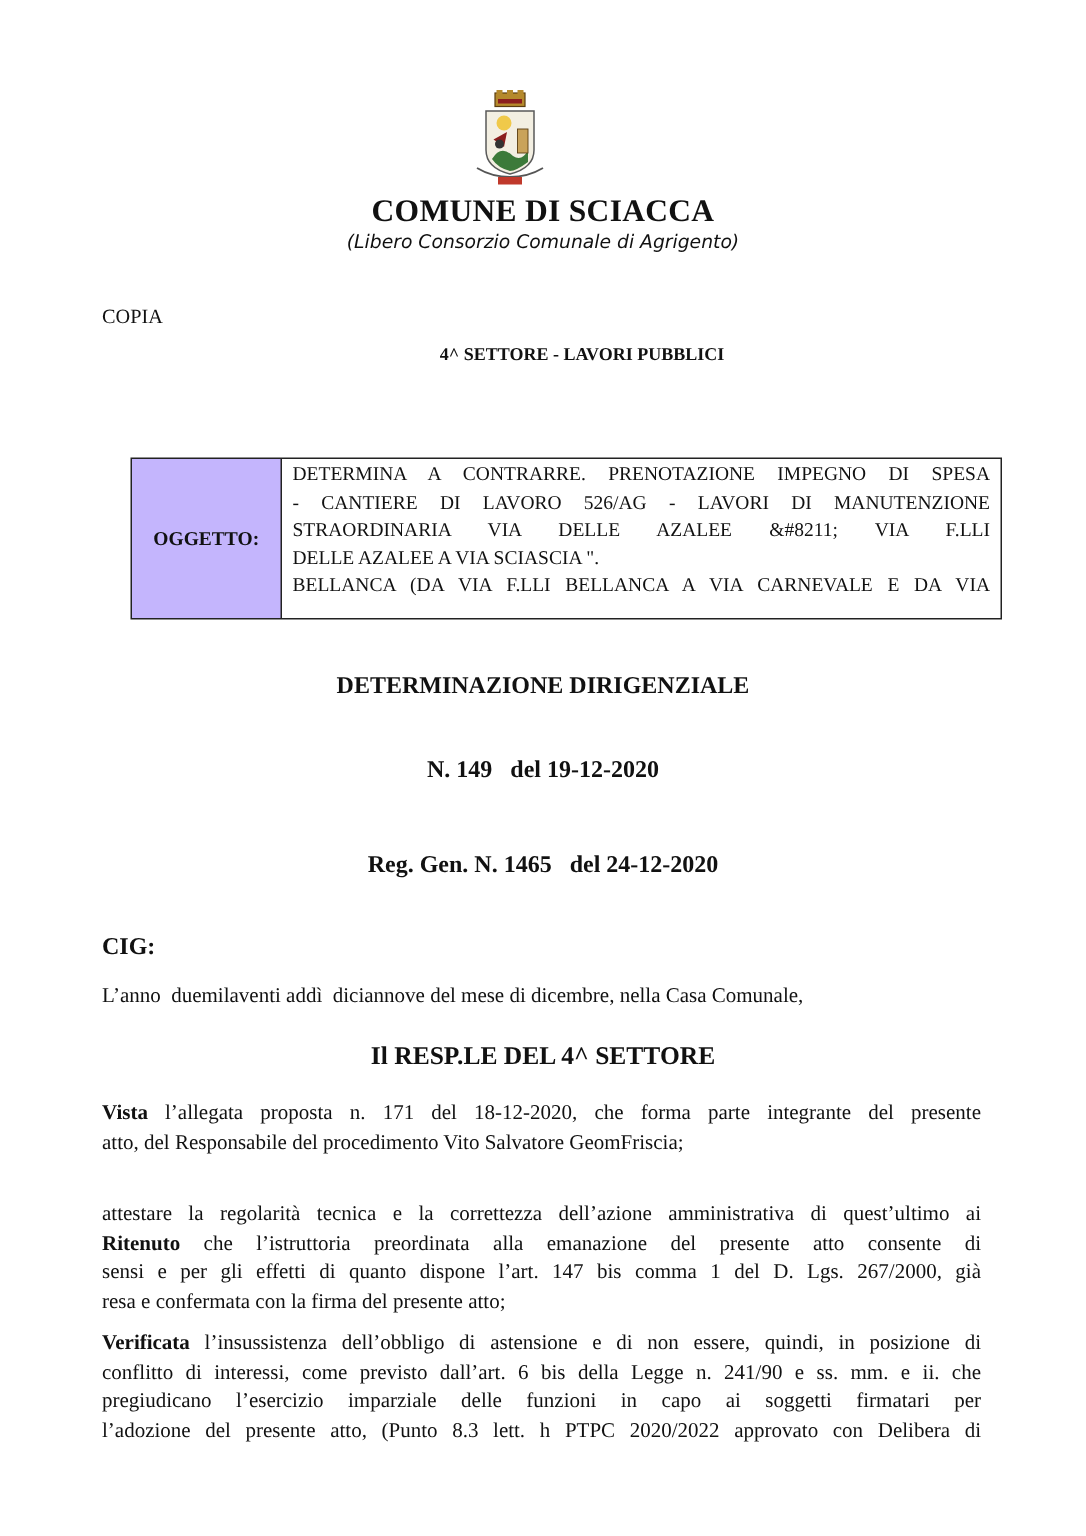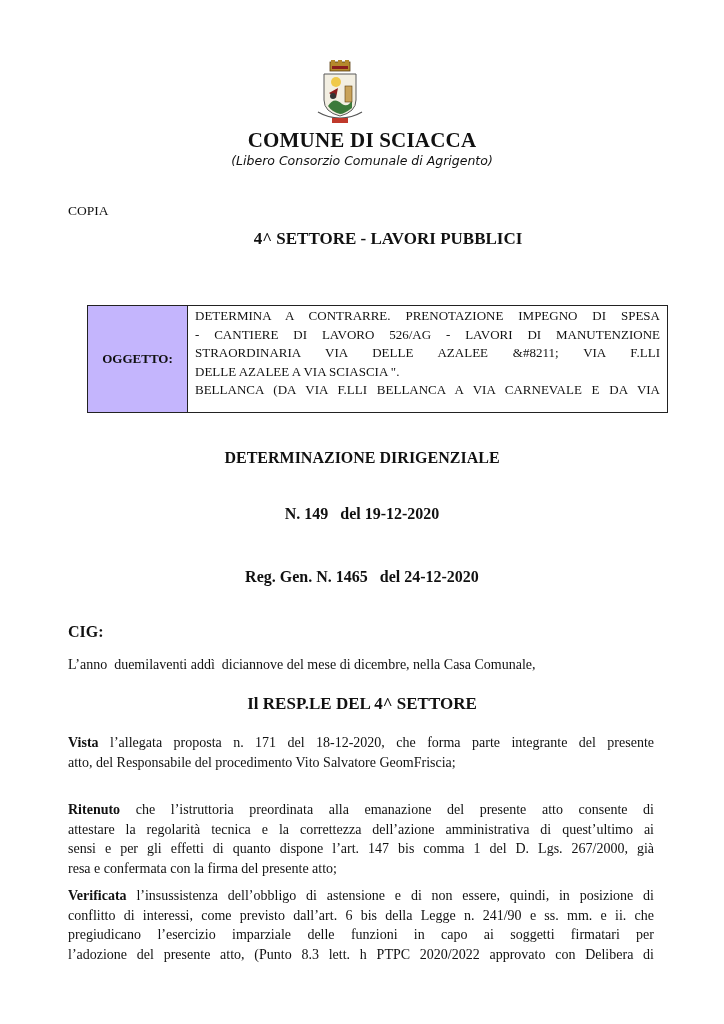--- a/index.html
+++ b/index.html
@@ -4,21 +4,21 @@
 <style>
   html, body { margin: 0; padding: 0; background: #ffffff; }
   body { width: 724px; height: 1024px; position: relative; overflow: hidden;
          font-family: "Liberation Serif", "DejaVu Serif", serif; color: #111; }
   .abs { position: absolute; }
   .crest { left: 314px; top: 60px; width: 52px; height: 66px; }
   .title { left: 0; width: 724px; top: 128px; text-align: center; font-size: 21px; font-weight: bold; letter-spacing: 0.2px; }
   .subtitle { left: 0; width: 724px; top: 153px; text-align: center; font-size: 12.5px; font-style: italic;
               font-family: "DejaVu Sans", "Liberation Sans", sans-serif; font-weight: normal; }
   .copia { left: 68px; top: 203px; font-size: 13.5px; }
-  .settore { left: 0; width: 724px; top: 229px; text-align: center; font-size: 17px; font-weight: bold; padding-left: 52px; box-sizing: border-box; }
+  .settore { left: 0; width: 724px; top: 229px; text-align: center; font-size: 12px; font-weight: bold; padding-left: 52px; box-sizing: border-box; }
   .box { left: 87px; top: 305px; width: 581px; height: 108px; border: 1.5px solid #222; display: flex; box-sizing: border-box; }
   .box-label { width: 99px; background: #dbe3f1; border-right: 1.5px solid #222; display: flex; align-items: center; justify-content: center;
                font-weight: bold; font-size: 13px; }
   .box-text { flex: 1; padding: 1px 7px 0 7px; font-size: 13px; line-height: 18.5px; text-align: justify; text-align-last: left; }
   .box-line { display: block; text-align: justify; text-align-last: justify; white-space: nowrap; }
   .box-line.last { text-align-last: left; }
   .center-bold { left: 0; width: 724px; text-align: center; font-weight: bold; }
   .det { top: 449px; font-size: 16px; padding-left: 0; }
   .num { top: 505px; font-size: 16px; }
   .reg { top: 568px; font-size: 16px; }
@@ -82,22 +82,22 @@
 <div class="abs anno" style="white-space:pre">L’anno  duemilaventi addì  diciannove del mese di dicembre, nella Casa Comunale,</div>
 
 <div class="abs center-bold resp">Il RESP.LE DEL 4^ SETTORE</div>
 
 <div class="abs para p1">
   <span class="jl"><b>Vista</b><span> l’allegata proposta n. 171 del 18-12-2020, che forma parte integrante del presente</span></span>
   <span class="jl last">atto, del Responsabile del procedimento Vito Salvatore GeomFriscia;</span>
 </div>
 
 <div class="abs para p2">
+  <span class="jl">attestare la regolarità tecnica e la correttezza dell’azione amministrativa di quest’ultimo ai</span>
   <span class="jl"><b>Ritenuto</b><span> che l’istruttoria preordinata alla emanazione del presente atto consente di</span></span>
-  <span class="jl">attestare la regolarità tecnica e la correttezza dell’azione amministrativa di quest’ultimo ai</span>
   <span class="jl">sensi e per gli effetti di quanto dispone l’art. 147 bis comma 1 del D. Lgs. 267/2000, già</span>
   <span class="jl last">resa e confermata con la firma del presente atto;</span>
 </div>
 
 <div class="abs para p3">
   <span class="jl"><b>Verificata</b><span> l’insussistenza dell’obbligo di astensione e di non essere, quindi, in posizione di</span></span>
   <span class="jl">conflitto di interessi, come previsto dall’art. 6 bis della Legge n. 241/90 e ss. mm. e ii. che</span>
   <span class="jl">pregiudicano l’esercizio imparziale delle funzioni in capo ai soggetti firmatari per</span>
   <span class="jl">l’adozione del presente atto, (Punto 8.3 lett. h PTPC 2020/2022 approvato con Delibera di</span>
 </div>

